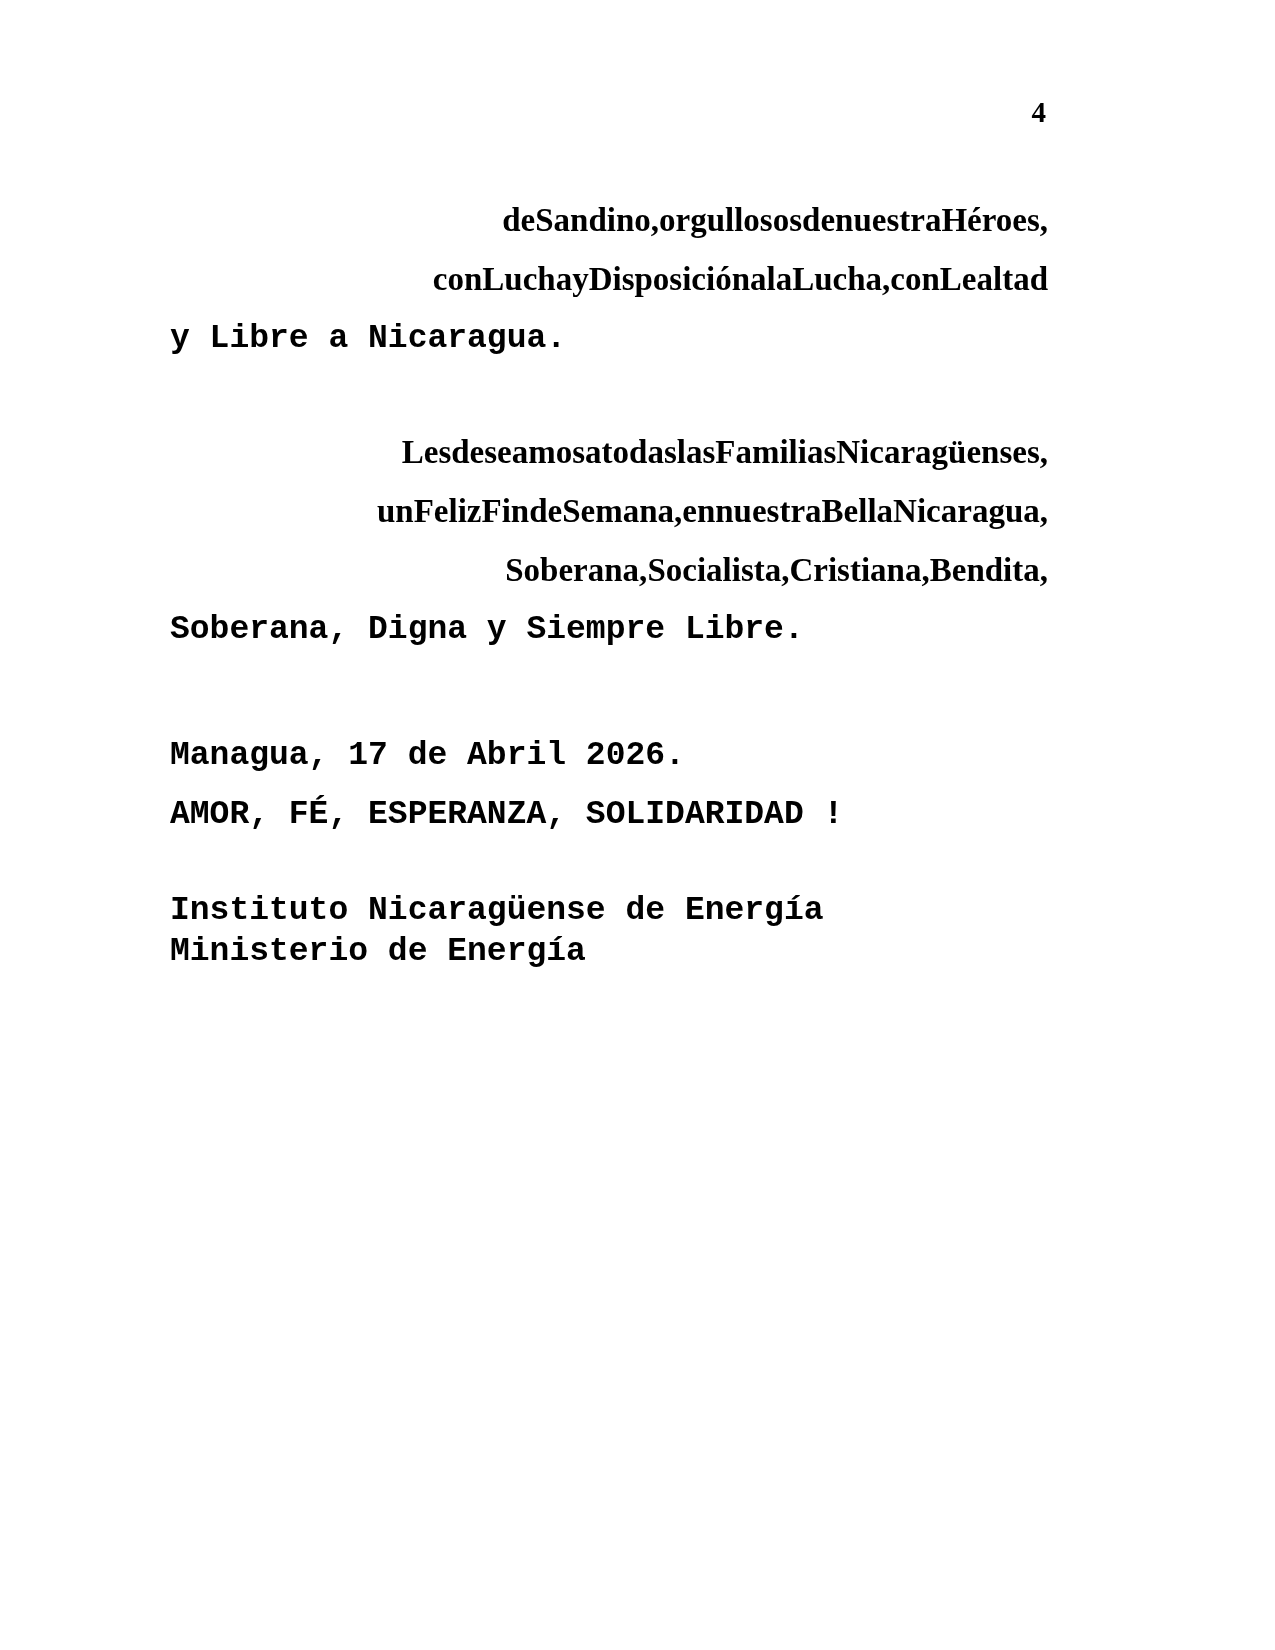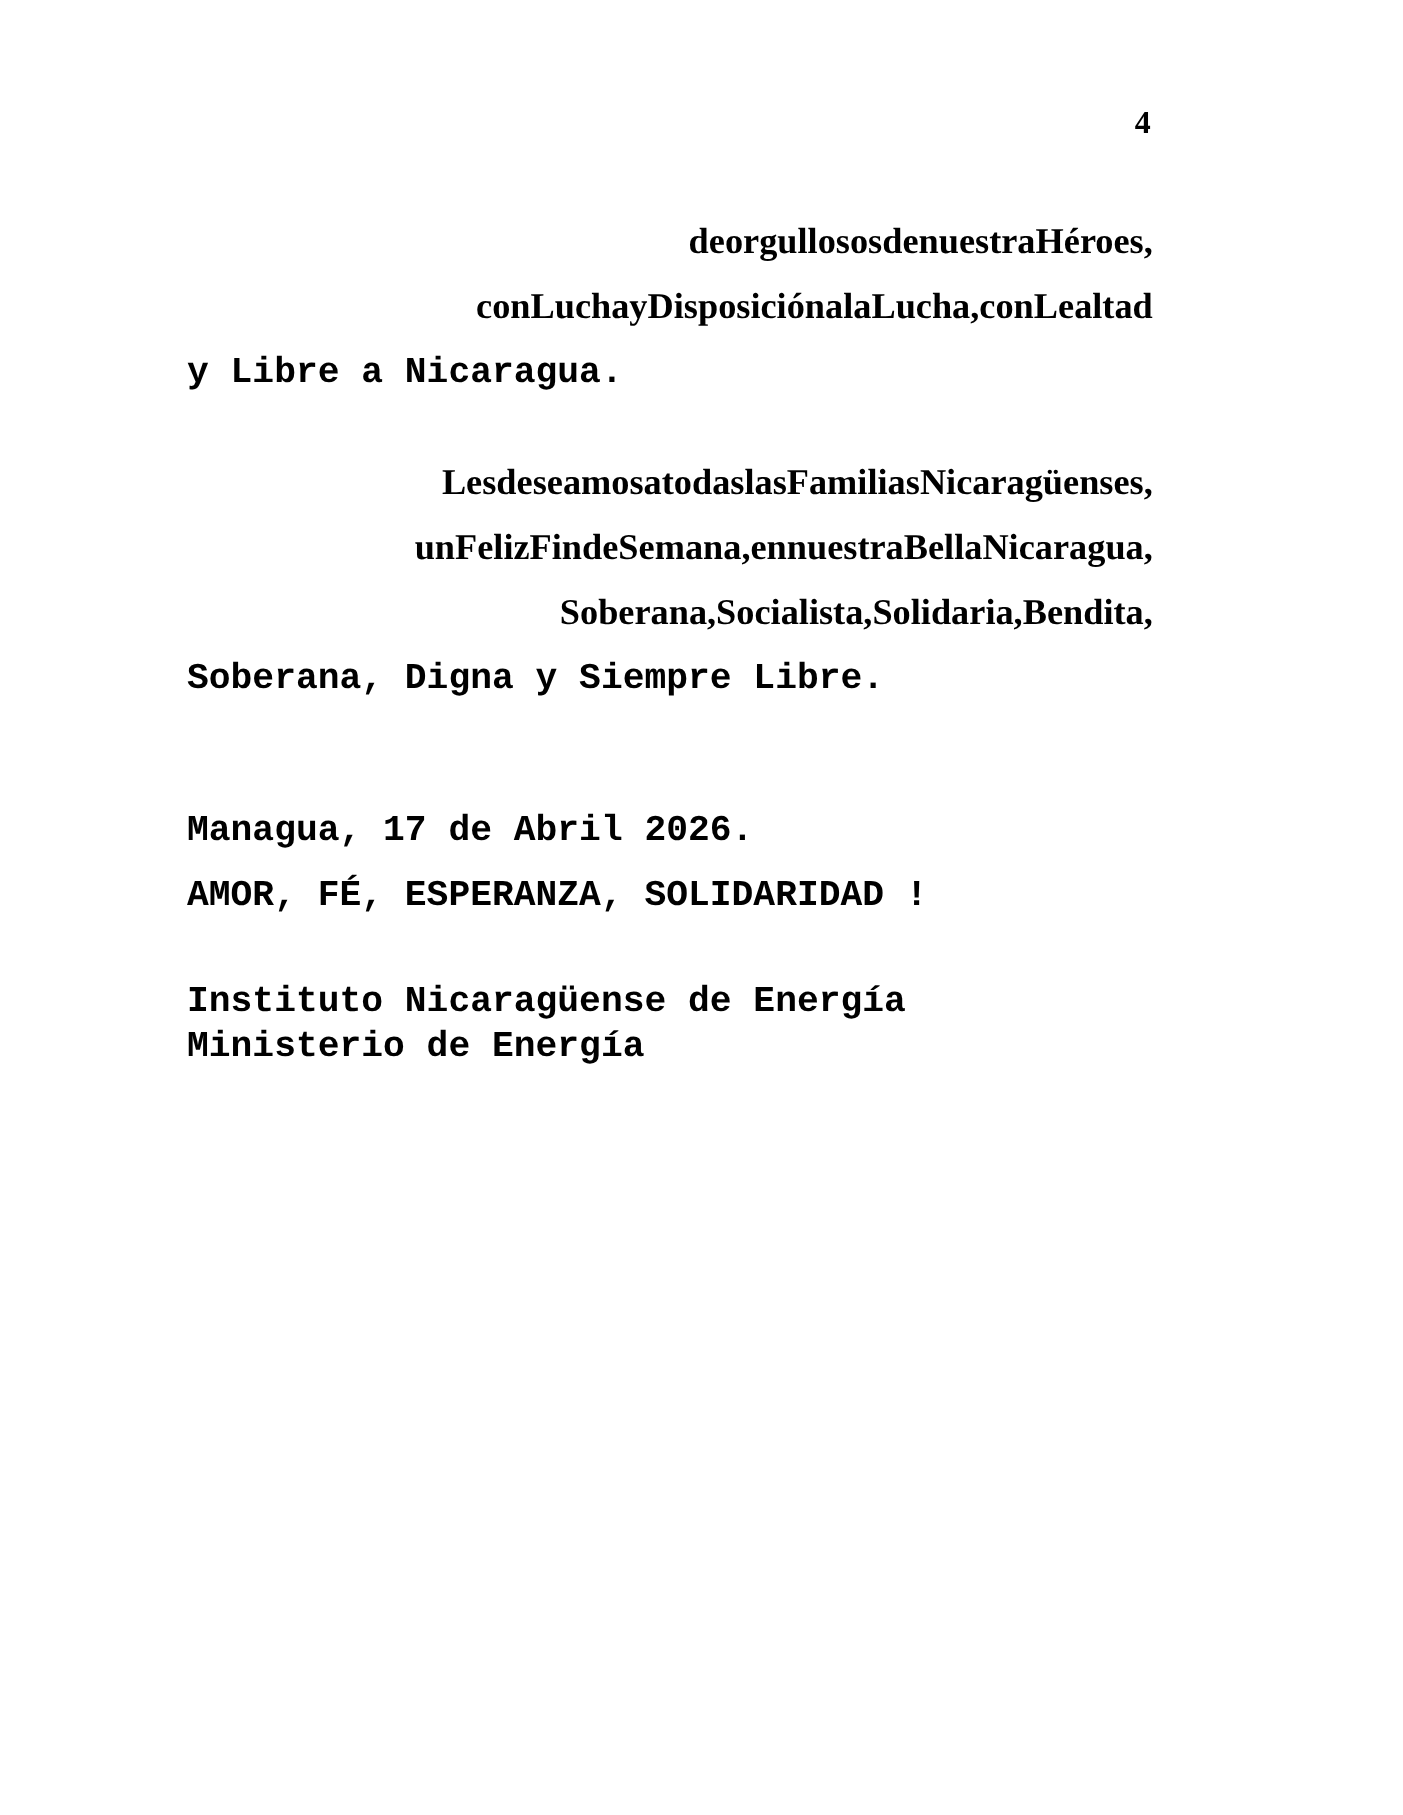--- a/index.html
+++ b/index.html
@@ -33,21 +33,21 @@
     font-weight: bold;
     font-size: 29px;
     text-align: right;
   }
   .paragraph {
     position: absolute;
     left: 0;
     width: 100%;
   }
   .para-0 { top: 191px; }
-  .para-1 { top: 410px; }
+  .para-1 { top: 423px; }
   .para-2 { top: 726px; }
   .para-3 { top: 890px; }
   .line {
     height: 59px;
     line-height: 59px;
     white-space: pre;
   }
   .para-3 .line {
     height: 41px;
     line-height: 41px;
@@ -65,20 +65,21 @@
 </head>
 <body>
 
 <div class="sheet">
   <div class="content">
     <div class="pagenum">4</div>
     <div id="paragraphs">
         <div class="paragraph para-0">
           <div class="line justified">
             <span>de</span>
+            <span>Sandino,</span>
             <span>orgullosos</span>
             <span>de</span>
             <span>nuestra</span>
             <span>Héroes,</span>
           </div>
           <div class="line justified">
             <span>con</span>
             <span>Lucha</span>
             <span>y</span>
             <span>Disposición</span>
@@ -107,21 +108,21 @@
             <span>de</span>
             <span>Semana,</span>
             <span>en</span>
             <span>nuestra</span>
             <span>Bella</span>
             <span>Nicaragua,</span>
           </div>
           <div class="line justified">
             <span>Soberana,</span>
             <span>Socialista,</span>
-            <span>Solidaria,</span>
+            <span>Cristiana,</span>
             <span>Bendita,</span>
           </div>
           <div class="line">Soberana, Digna y Siempre Libre.</div>
         </div>
         <div class="paragraph para-2">
           <div class="line">Managua, 17 de Abril 2026.</div>
           <div class="line">AMOR, FÉ, ESPERANZA, SOLIDARIDAD !</div>
         </div>
         <div class="paragraph para-3">
           <div class="line">Instituto Nicaragüense de Energía</div>

